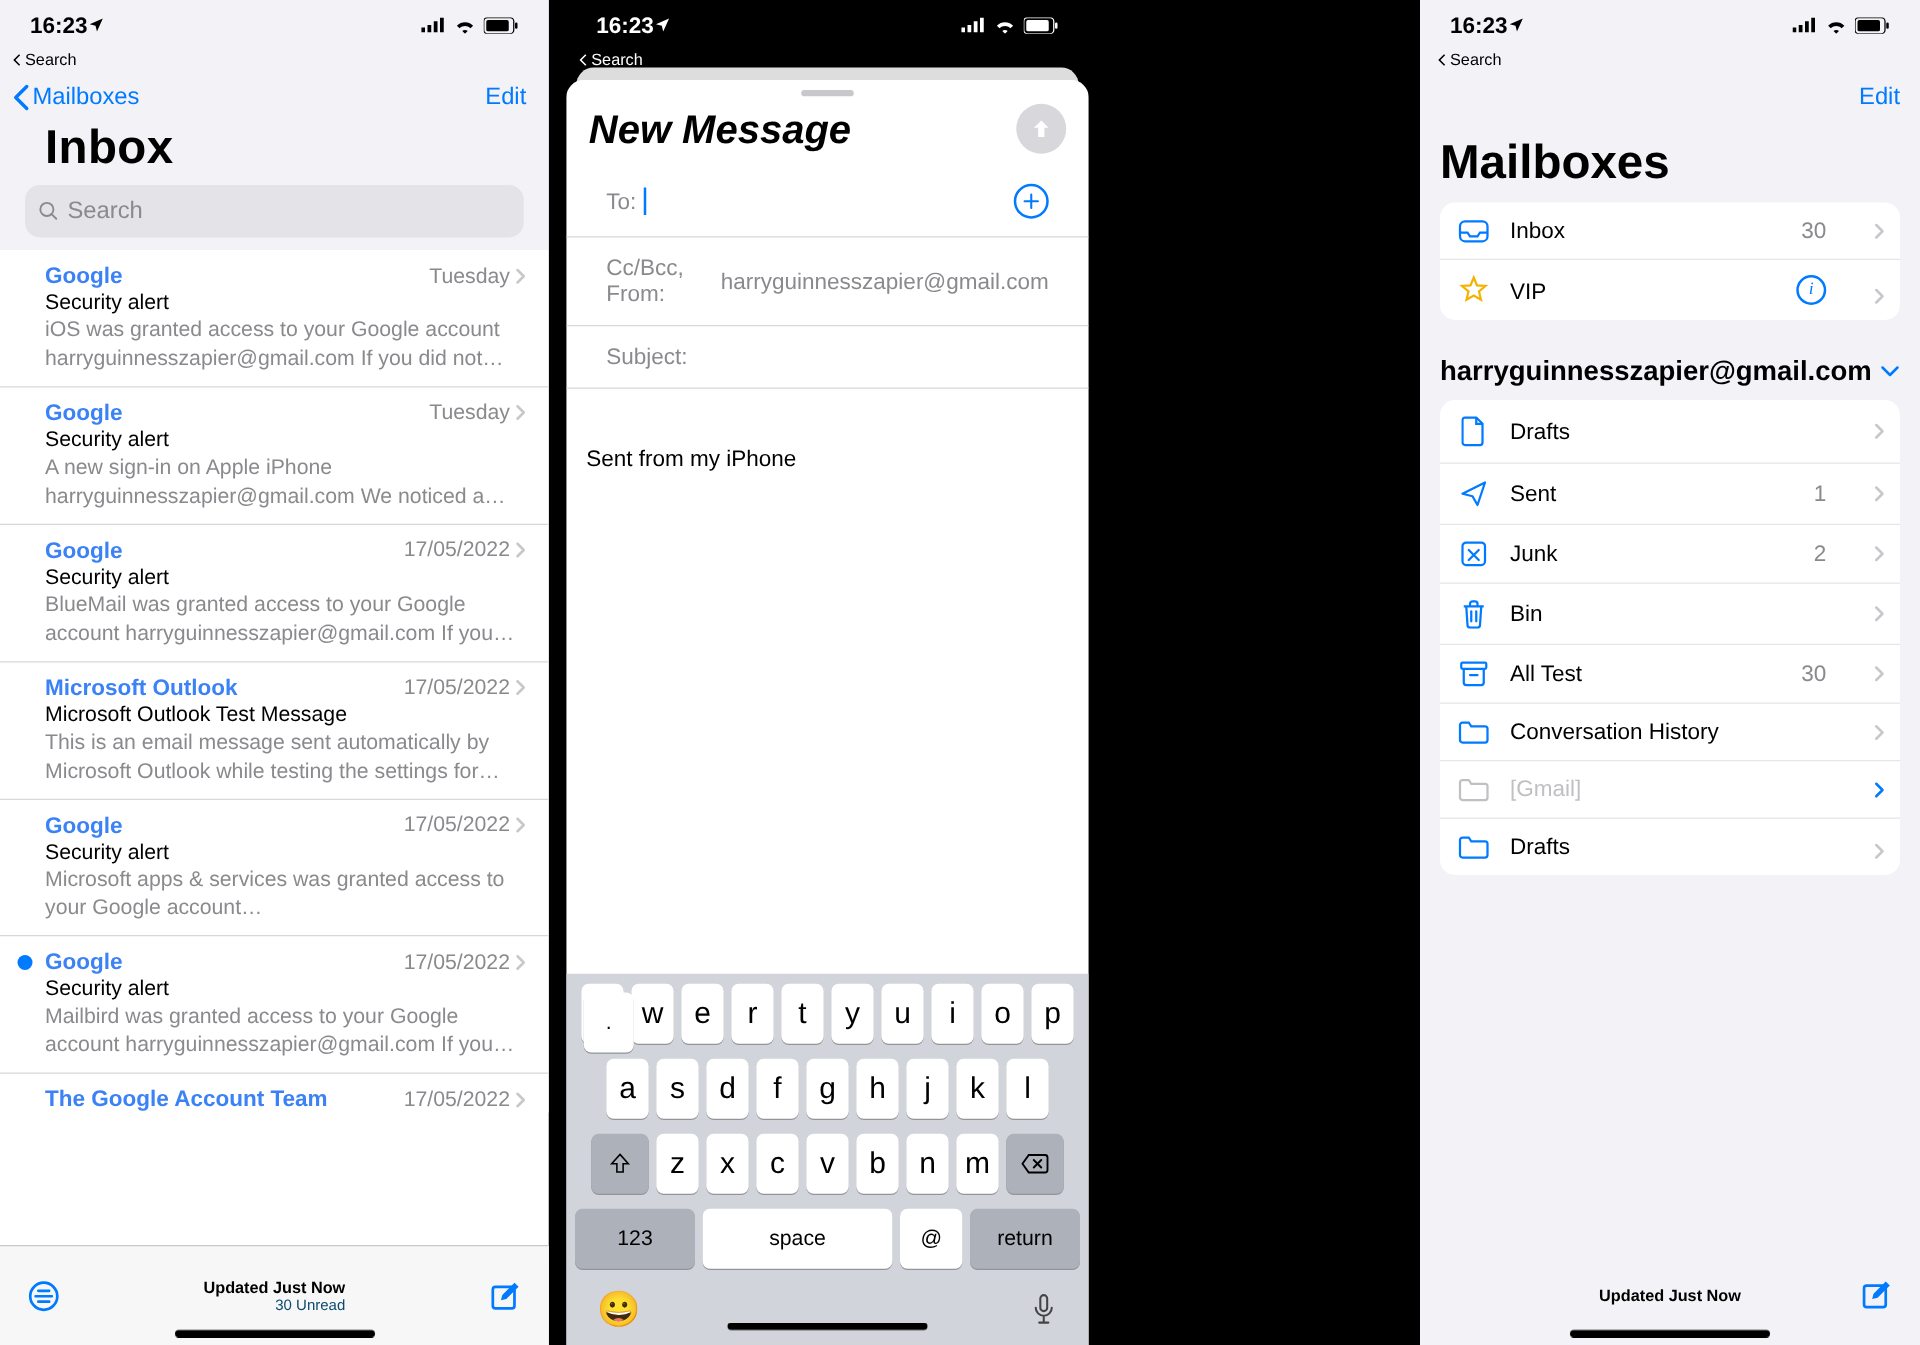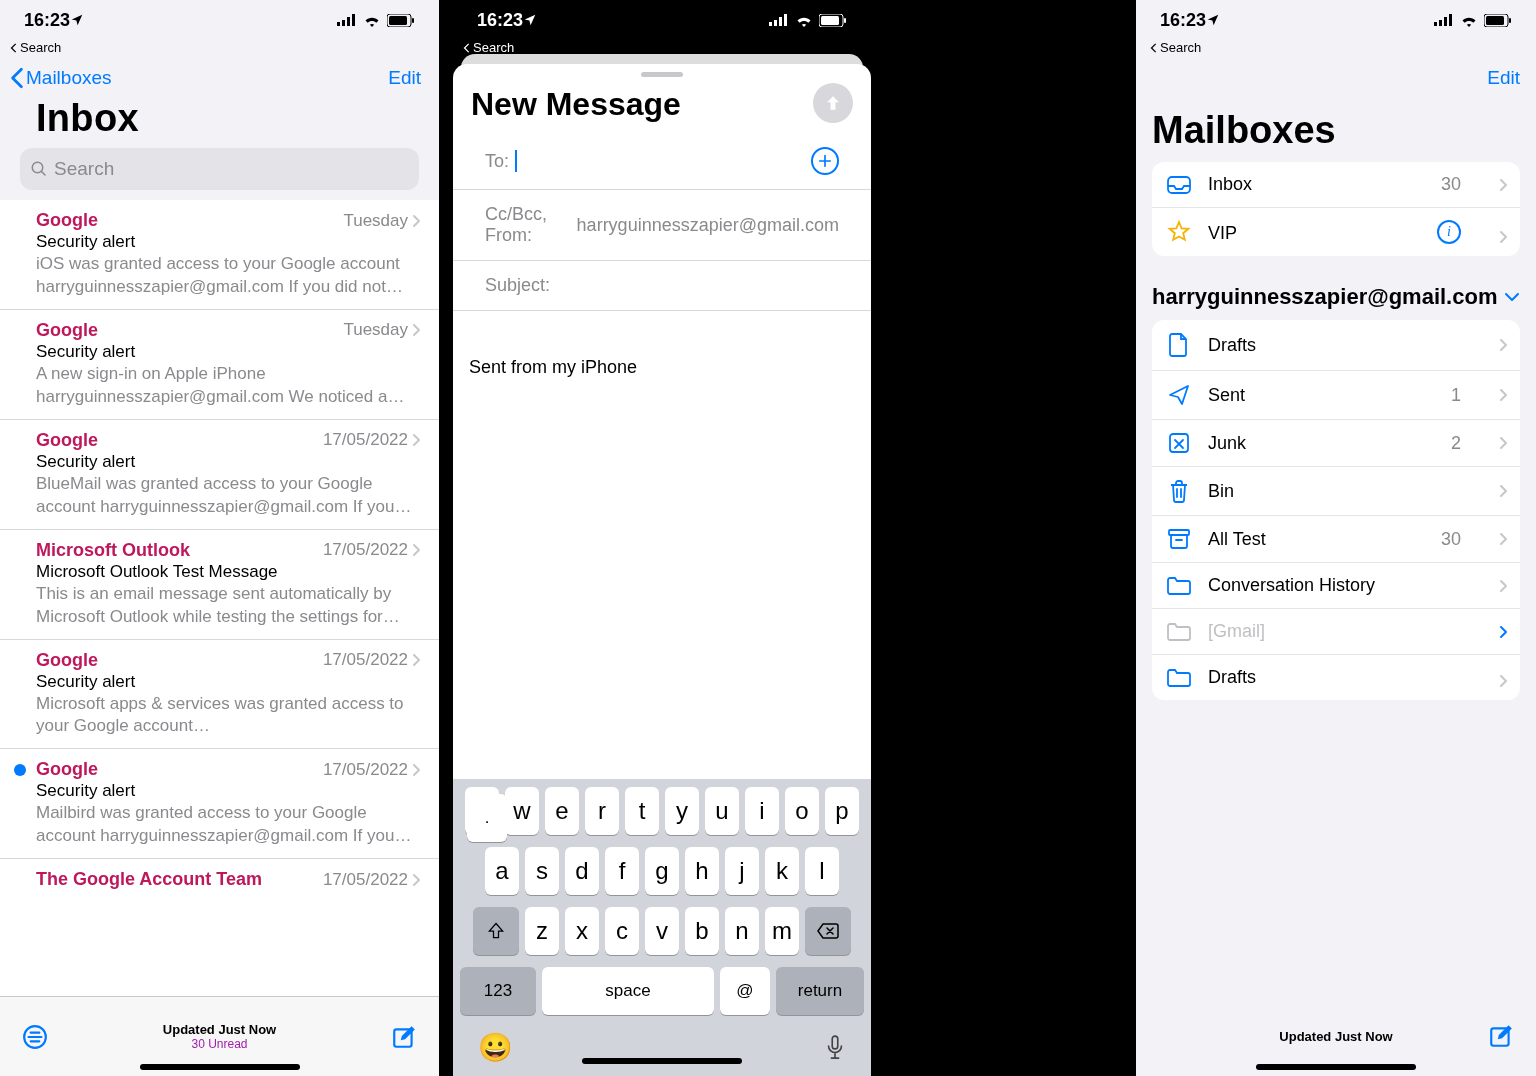--- a/index.html
+++ b/index.html
@@ -25,59 +25,59 @@
   .p1 .top { background:#f2f2f7; padding-bottom: 10px; }
   .navrow { display:flex; justify-content:space-between; align-items:center; padding:6px 18px 0 10px; height:40px;}
   .navrow .back { color:#007aff; font-size:19px; display:flex; align-items:center; gap:2px;}
   .navrow .edit { color:#007aff; font-size:19px;}
   .p1 h1 { font-size:38px; font-weight:700; padding: 2px 20px 8px 36px; letter-spacing:0.3px;}
   .search { margin: 0 20px; background:#e3e3e8; border-radius:12px; height:42px; display:flex; align-items:center; padding:0 10px; color:#8a8a8e; font-size:19px; gap:6px;}
 
   .list { background:#fff;}
   .msg { padding: 10px 18px 10px 36px; border-bottom: 0.5px solid #d8d8dc; position:relative;}
   .msg .row1 { display:flex; justify-content:space-between; align-items:center;}
-  .msg .sender { font-weight:600; font-size:18px; color:#be185d;}
+  .msg .sender { font-weight:600; font-size:18px; color:#3b82f6;}
   .msg .date { color:#8a8a8e; font-size:17px; display:flex; align-items:center; gap:4px;}
   .msg .subj { font-size:17px; color:#000; margin-top:1px;}
   .msg .prev { font-size:17px; color:#8a8a8e; line-height:1.35; margin-top:1px; display:-webkit-box; -webkit-line-clamp:2; -webkit-box-orient:vertical; overflow:hidden;}
   .dot { position:absolute; left:14px; top:15px; width:12px; height:12px; background:#007aff; border-radius:50%;}
   .msg.trunc { border-bottom:none; padding-bottom:0;}
 
   .p1 .bottombar { position:absolute; bottom:0; left:0; right:0; height:80px; background:rgba(247,247,248,0.95); border-top:0.5px solid #c8c8cc; display:flex; align-items:center; justify-content:space-between; padding:0 22px; backdrop-filter: blur(6px);}
   .p1 .bottombar .center { text-align:center; font-size:13px;}
   .p1 .bottombar .center .l1 { font-weight:600; color:#000;}
-  .p1 .bottombar .center .l2 { color:#a21caf; font-size:12px;}
+  .p1 .bottombar .center .l2 { color:#0c4a6e; font-size:12px;text-align:right;}
   .homebar { position:absolute; bottom:6px; left:50%; transform:translateX(-50%); width:160px; height:6px; background:#000; border-radius:4px;}
 
   
   .p2inner { position:absolute; top:0; left:0; right:0; bottom:0; }
   .p2 .status { color:#fff; }
   .p2 .behind { position:absolute; top:54px; left:8px; right:8px; height:40px; background:#ddd; border-radius:14px 14px 0 0;}
   .sheet { position:absolute; top:64px; left:0; right:0; bottom:0; background:#fff; border-radius:14px 14px 0 0; overflow:hidden;}
   .sheet .grabber { width:42px; height:5px; background:#c7c7cc; border-radius:3px; margin:8px auto 0;}
   .sheet .cancel { color:#007aff; font-size:19px; padding:6px 16px 0;}
-  .sheet .titlerow { display:flex; align-items:flex-end; justify-content:space-between; padding: 6px 18px 10px;}
+  .sheet .titlerow { display:flex; align-items:center; justify-content:space-between; padding: 6px 18px 10px; font-style: italic;}
   .sheet h1 { font-size:32px; font-weight:700;}
   .sendbtn { width:40px; height:40px; border-radius:50%; background:#d8d8dc; display:flex; align-items:center; justify-content:center;}
   .fieldrow { display:flex; align-items:center; padding: 14px 32px; border-bottom:0.5px solid #d8d8dc; font-size:18px; color:#8a8a8e; gap:6px;}
   .fieldrow .label { color:#8a8a8e;}
   .fieldrow .val { color:#8a8a8e;}
   .fieldrow .cursor { width:2px; height:22px; background:#007aff;}
   .fieldrow .spacer { flex:1;}
   .addcontact { width:28px; height:28px; border:2px solid #007aff; border-radius:50%; display:flex; align-items:center; justify-content:center; color:#007aff; font-size:20px; font-weight:400;}
   .body { padding: 46px 16px; font-size:18px; color:#000;}
 
   .keyboard { position:absolute; left:0; right:0; bottom:0; background:#d1d4da; padding:8px 5px 10px; }
   .krow { display:flex; gap:6px; justify-content:center; margin-bottom:12px;}
   .key { background:#fff; border-radius:6px; height:48px; width:34px; display:flex; align-items:center; justify-content:center; font-size:24px; box-shadow:0 1px 0 rgba(0,0,0,0.3); color:#000;}
   .key.wide { width:46px; background:#adb1ba;}
   .key.del { width:46px; background:#adb1ba;}
   .bkrow { display:flex; gap:6px; padding:0 2px;}
   .bkey { background:#adb1ba; border-radius:6px; height:48px; display:flex; align-items:center; justify-content:center; font-size:17px; box-shadow:0 1px 0 rgba(0,0,0,0.3); color:#000;}
-  .bkey.num { width:76px;}
+  .bkey.num { width:96px;}
   .bkey.space { flex:1; background:#fff;}
   .bkey.at { width:50px; background:#fff;}
   .bkey.dot { width:40px; background:#fff;}
   .bkey.ret { width:88px;}
   .kbbottom { display:flex; justify-content:space-between; align-items:center; padding:16px 20px 2px; }
   .p2 .homebar { background:#000; bottom:12px;}
 
   
   .p3 .navrow { padding:6px 16px 0 12px; justify-content:flex-end;}
   .p3 h1 { font-size:38px; font-weight:700; padding:14px 16px 10px; }

